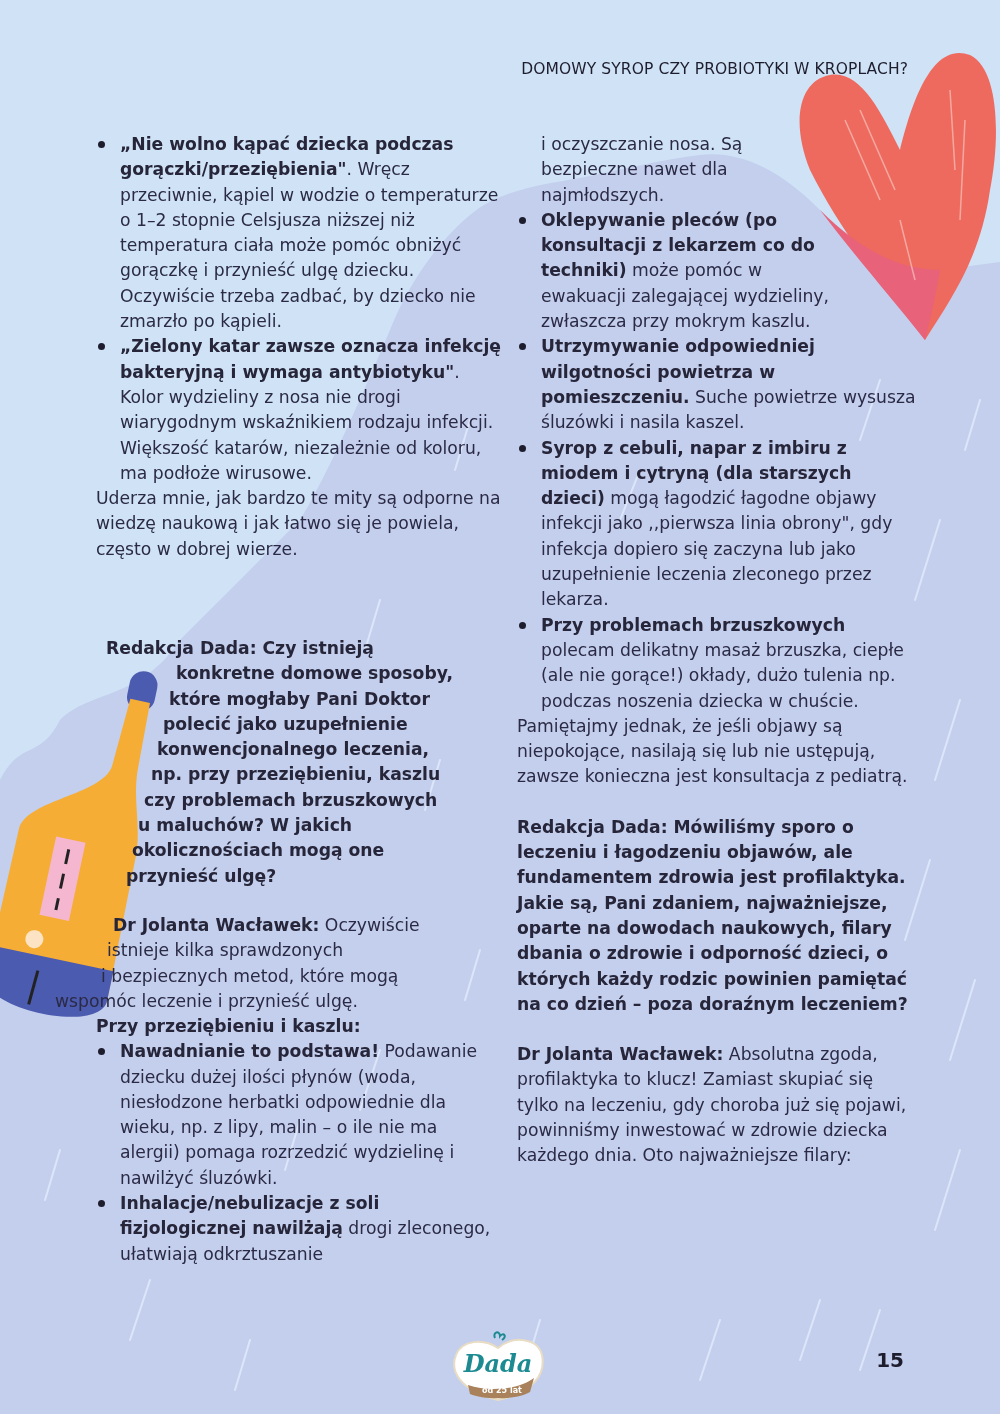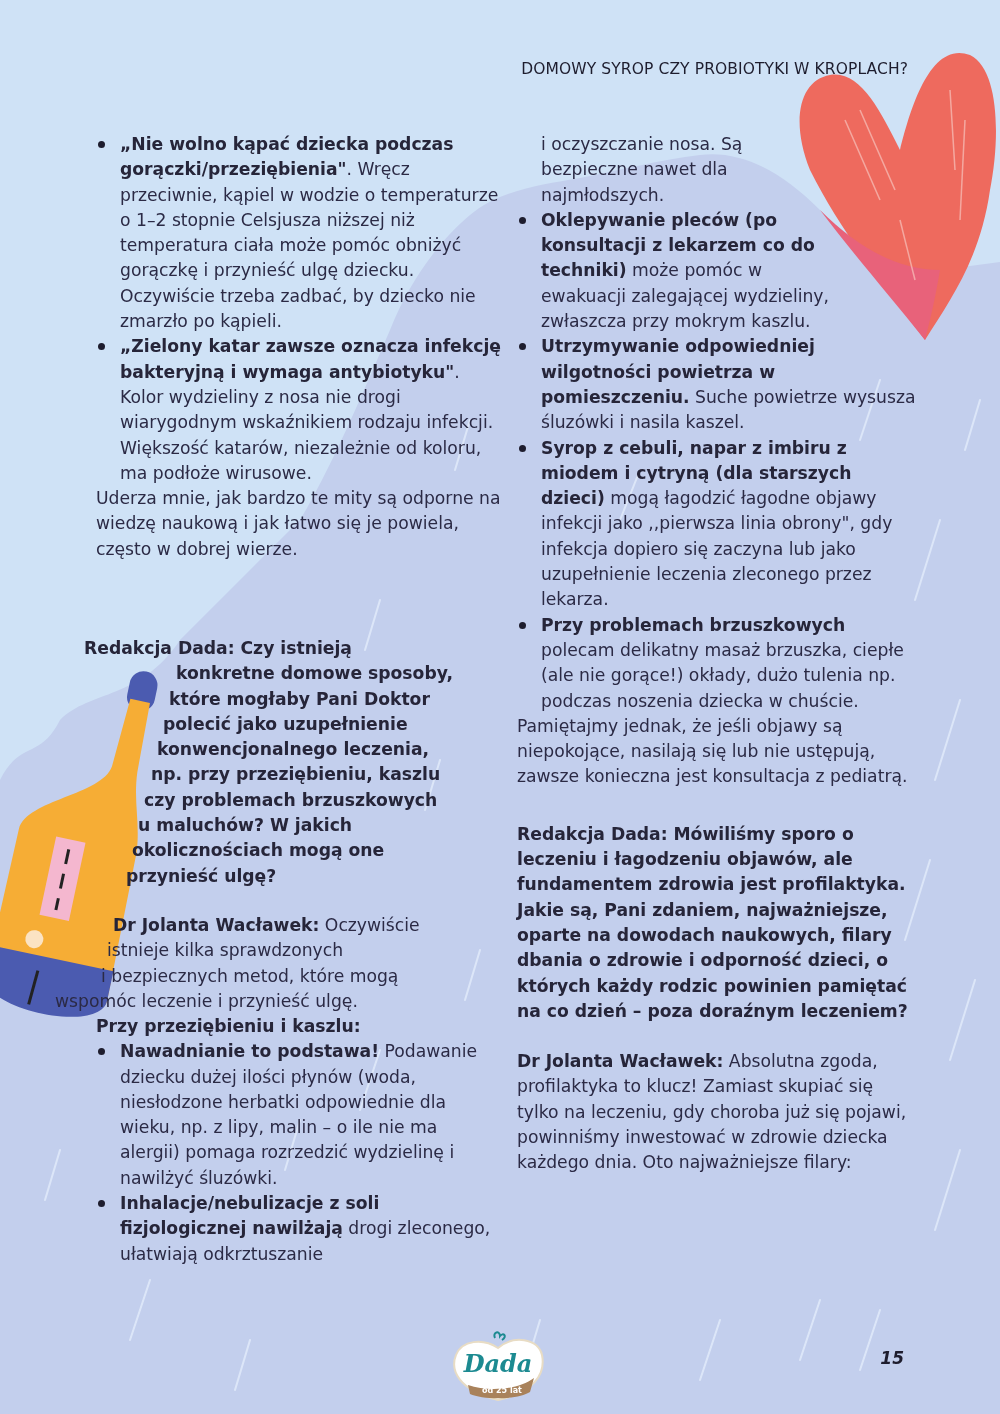--- a/index.html
+++ b/index.html
@@ -11,21 +11,21 @@
   .col-right { left:517px; top:132px; width:400px; }
   .b { font-weight:bold; color:#262539; }
   ul { list-style:none; margin:0; padding:0; }
   li { position:relative; padding-left:24px; }
   li::before { content:""; position:absolute; left:2px; top:9px; width:7px; height:7px; border-radius:50%; background:#1e1d2e; }
   p { margin:0; }
   .q-left { position:absolute; z-index:2; font-size:17.2px; line-height:25.3px; font-weight:bold; color:#262539; }
   .q-left span { display:block; white-space:nowrap; }
   .ans-left { position:absolute; z-index:2; font-size:17.2px; line-height:25.3px; }
   .ans-left span.line { display:block; white-space:nowrap; }
-  .pageno { position:absolute; right:96px; top:1348px; font-weight:bold; font-size:17px; color:#1e1d2e; z-index:3;font-style:italic; }
+  .pageno { position:absolute; right:96px; top:1348px; font-weight:bold; font-size:20px; color:#1e1d2e; z-index:3; }
   .logo { position:absolute; left:448px; top:1330px; width:100px; height:72px; z-index:3; }
 </style>
 </head>
 <body>
 
 <svg class="bg" width="1000" height="1414" viewBox="0 0 1000 1414">
 
   <path d="M0,780 C20,740 40,760 60,720 C90,690 140,700 180,640 C220,600 260,560 300,520 C330,470 360,400 390,330 C410,280 440,240 470,215 C500,190 540,185 580,178 C620,170 660,160 700,155 C740,150 780,170 820,210 C860,250 900,270 940,270 L1000,262 L1000,1414 L0,1414 Z" fill="#c3cfed"></path>
 
   <g stroke="#e3ecfb" stroke-width="2" stroke-linecap="round" opacity="0.8">
@@ -83,21 +83,21 @@
 
 <div class="col col-left">
   <ul>
     <li><span class="b">„Nie wolno kąpać dziecka podczas gorączki/przeziębienia"</span><span>. Wręcz przeciwnie, kąpiel w wodzie o temperaturze o 1–2 stopnie Celsjusza niższej niż temperatura ciała może pomóc obniżyć gorączkę i przynieść ulgę dziecku. Oczywiście trzeba zadbać, by dziecko nie zmarzło po kąpieli.</span></li>
     <li><span class="b">„Zielony katar zawsze oznacza infekcję bakteryjną i wymaga antybiotyku"</span><span>. Kolor wydzieliny z nosa nie drogi wiarygodnym wskaźnikiem rodzaju infekcji. Większość katarów, niezależnie od koloru, ma podłoże wirusowe.</span></li>
   </ul>
   <p>Uderza mnie, jak bardzo te mity są odporne na wiedzę naukową i jak łatwo się je powiela, często w dobrej wierze.</p>
 </div>
 
 <div class="q-left" style="left:0; top:636px; width:500px;">
-  <span style="padding-left:84px">Redakcja Dada: Czy istnieją</span>
+  <span style="padding-left:106px">Redakcja Dada: Czy istnieją</span>
   <span style="padding-left:176px">konkretne domowe sposoby,</span>
   <span style="padding-left:169px">które mogłaby Pani Doktor</span>
   <span style="padding-left:163px">polecić jako uzupełnienie</span>
   <span style="padding-left:157px">konwencjonalnego leczenia,</span>
   <span style="padding-left:151px">np. przy przeziębieniu, kaszlu</span>
   <span style="padding-left:144px">czy problemach brzuszkowych</span>
   <span style="padding-left:138px">u maluchów? W jakich</span>
   <span style="padding-left:132px">okolicznościach mogą one</span>
   <span style="padding-left:126px">przynieść ulgę?</span>
 </div>
@@ -119,21 +119,21 @@
 
 <div class="col col-right">
   <p style="padding-left:24px; width:220px;">i oczyszczanie nosa. Są bezpieczne nawet dla najmłodszych.</p>
   <ul>
     <li style="width:290px"><span class="b">Oklepywanie pleców (po konsultacji z lekarzem co do techniki)</span><span> może pomóc w ewakuacji zalegającej wydzieliny, zwłaszcza przy mokrym kaszlu.</span></li>
     <li><span class="b">Utrzymywanie odpowiedniej wilgotności powietrza w pomieszczeniu.</span><span> Suche powietrze wysusza śluzówki i nasila kaszel.</span></li>
     <li><span class="b">Syrop z cebuli, napar z imbiru z miodem i cytryną (dla starszych dzieci)</span><span> mogą łagodzić łagodne objawy infekcji jako ,,pierwsza linia obrony", gdy infekcja dopiero się zaczyna lub jako uzupełnienie leczenia zleconego przez lekarza.</span></li>
     <li><span class="b">Przy problemach brzuszkowych</span><span> polecam delikatny masaż brzuszka, ciepłe (ale nie gorące!) okłady, dużo tulenia np. podczas noszenia dziecka w chuście.</span></li>
   </ul>
   <p>Pamiętajmy jednak, że jeśli objawy są niepokojące, nasilają się lub nie ustępują, zawsze konieczna jest konsultacja z pediatrą.</p>
-  <p style="margin-top:32px" class="b">Redakcja Dada: Mówiliśmy sporo o leczeniu i łagodzeniu objawów, ale fundamentem zdrowia jest profilaktyka. Jakie są, Pani zdaniem, najważniejsze, oparte na dowodach naukowych, filary dbania o zdrowie i odporność dzieci, o których każdy rodzic powinien pamiętać na co dzień – poza doraźnym leczeniem?</p>
+  <p style="margin-top:25px" class="b">Redakcja Dada: Mówiliśmy sporo o leczeniu i łagodzeniu objawów, ale fundamentem zdrowia jest profilaktyka. Jakie są, Pani zdaniem, najważniejsze, oparte na dowodach naukowych, filary dbania o zdrowie i odporność dzieci, o których każdy rodzic powinien pamiętać na co dzień – poza doraźnym leczeniem?</p>
   <p style="margin-top:25px"><span class="b">Dr Jolanta Wacławek:</span><span> Absolutna zgoda, profilaktyka to klucz! Zamiast skupiać się tylko na leczeniu, gdy choroba już się pojawi, powinniśmy inwestować w zdrowie dziecka każdego dnia. Oto najważniejsze filary:</span></p>
 </div>
 
 <svg class="logo" viewBox="0 0 100 72">
   <path d="M50,70 C10,60 2,40 8,25 C14,10 35,8 50,18 C65,5 90,8 94,25 C98,45 85,62 50,70 Z" fill="#ffffff" stroke="#e8dcc4" stroke-width="2"></path>
   <path d="M20,55 C40,62 70,60 86,48 L82,62 C70,70 35,70 22,64 Z" fill="#a9825b"></path>
   <text x="50" y="42" text-anchor="middle" font-family="DejaVu Serif, serif" font-style="italic" font-weight="bold" font-size="24" fill="#1c8a91">Dada</text>
   <text x="54" y="63" text-anchor="middle" font-family="DejaVu Sans, sans-serif" font-weight="bold" font-size="8" fill="#ffffff">od 25 lat</text>
   <path d="M47,8 C44,2 52,0 52,6 C55,2 60,6 54,10" fill="none" stroke="#1c8a91" stroke-width="2"></path>
 </svg>

